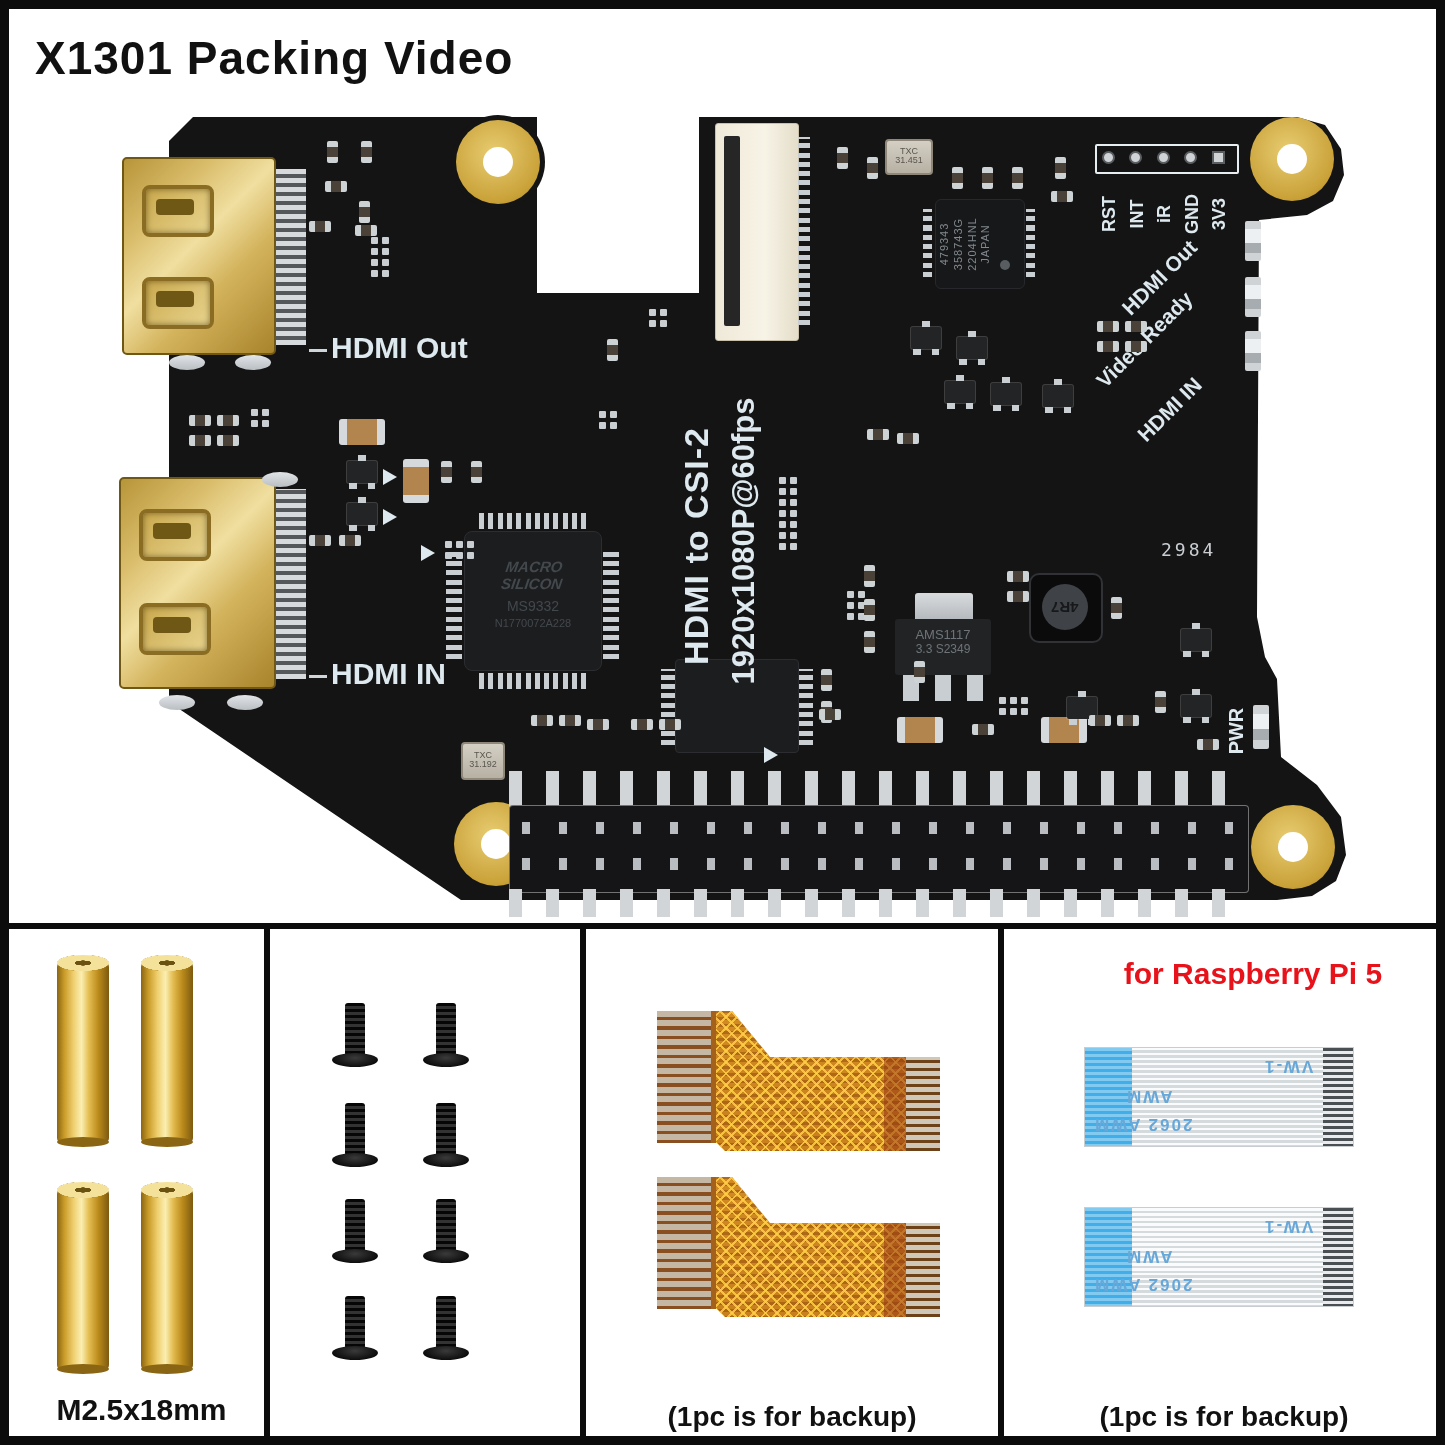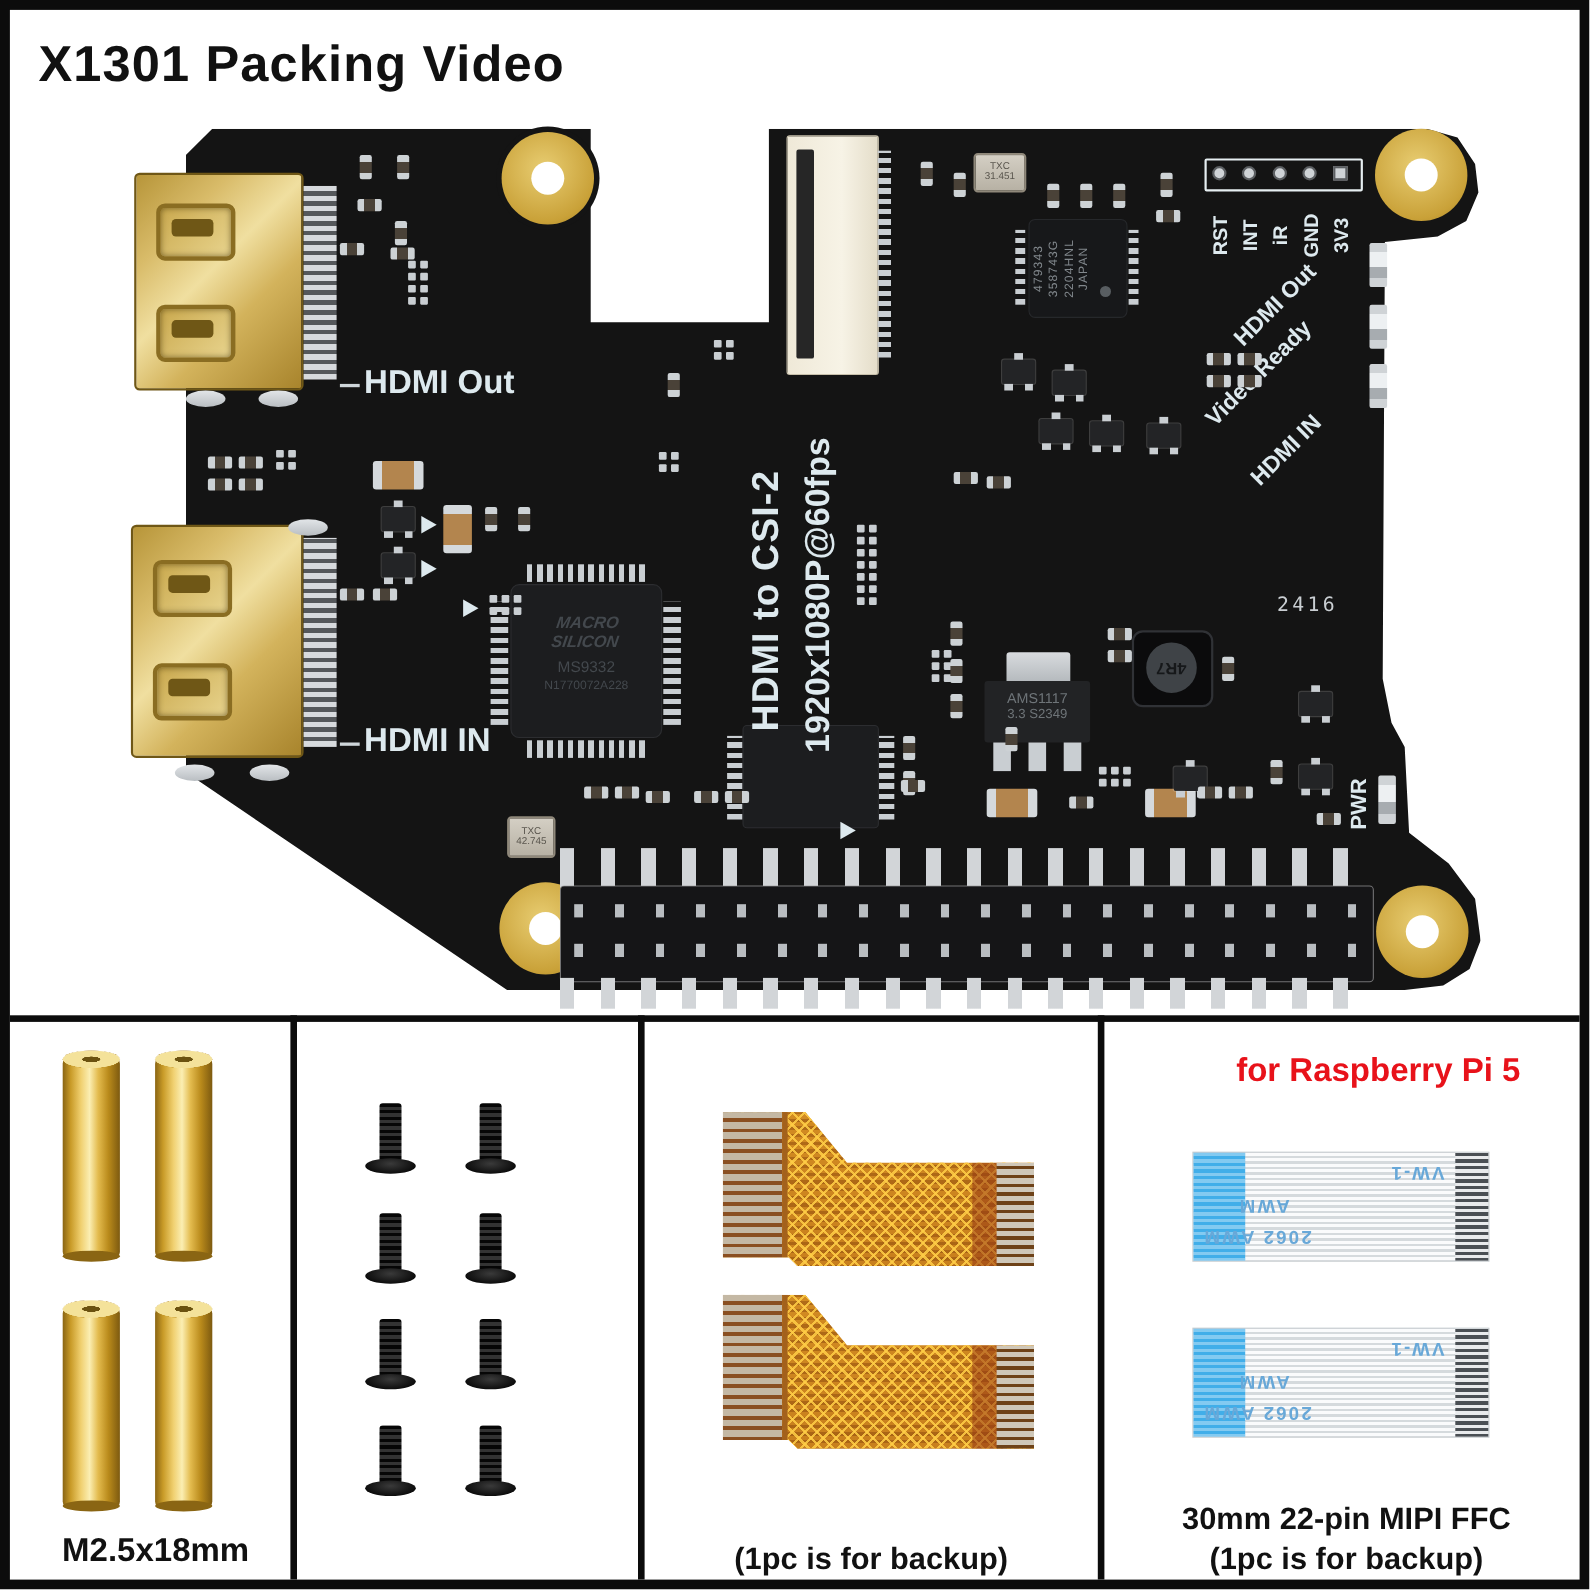--- a/index.html
+++ b/index.html
@@ -144,21 +144,21 @@
     <div class="abs" style="left:8px;top:12px;width:16px;height:190px;background:#262626;border-radius:2px;"></div>
   </div>
   <div class="abs pinstrip-v" style="left:789px;top:128px;width:12px;height:188px;"></div>
 
   <div class="abs xtal" style="left:876px;top:130px;width:48px;height:36px;font-size:9px;padding-top:6px;box-sizing:border-box;">
     <div>TXC</div>
     <div>31.451</div>
   </div>
   <div class="abs xtal" style="left:452px;top:733px;width:44px;height:38px;font-size:9px;padding-top:7px;box-sizing:border-box;">
     <div>TXC</div>
-    <div>42.745</div>
+    <div>31.192</div>
   </div>
 
   <div class="abs pinstrip-v" style="left:914px;top:200px;width:9px;height:68px;"></div>
   <div class="abs pinstrip-v" style="left:1017px;top:200px;width:9px;height:68px;"></div>
   <div class="abs qfn" style="left:926px;top:190px;width:88px;height:88px;">
     <div class="abs rot90" style="left:2px;top:2px;width:84px;height:84px;color:#82888d;font-size:11px;line-height:1.25;letter-spacing:1px;">
       <div>479343</div>
       <div>358743G</div>
       <div>2204HNL</div>
       <div>JAPAN</div>
@@ -220,21 +220,21 @@
   <div id="ledlabels">
       <div class="abs silk rot45" style="left: 1065px; top: 257px; width: 170px; height: 22px; font-size: 21px;">HDMI Out</div>
       <div class="abs silk rot45" style="left: 1030px; top: 319px; width: 210px; height: 22px; font-size: 21px;">Video Ready</div>
       <div class="abs silk rot45" style="left: 1075px; top: 389px; width: 170px; height: 22px; font-size: 21px;">HDMI IN</div>
     </div>
   <div class="abs led" style="left:1244px;top:696px;width:16px;height:44px;"></div>
   <div class="abs silk rot90" style="left:1196px;top:712px;width:60px;height:20px;font-size:20px;">PWR</div>
 
   <div class="abs silk rot90" style="left:538px;top:517px;width:300px;height:40px;font-size:34px;letter-spacing:1px;">HDMI to CSI-2</div>
   <div class="abs silk rot90" style="left:557px;top:512px;width:360px;height:40px;font-size:31px;">1920x1080P@60fps</div>
-  <div class="abs" style="left:1152px;top:530px;font-size:18px;letter-spacing:3px;color:#c9ced2;font-family:'DejaVu Sans Mono',monospace;">2416</div>
+  <div class="abs" style="left:1152px;top:530px;font-size:18px;letter-spacing:3px;color:#c9ced2;font-family:'DejaVu Sans Mono',monospace;">2984</div>
 
   <div class="abs dc padov" style="left:150px;top:686px;"></div>
   <div class="abs dc padov" style="left:218px;top:686px;"></div>
 
   <div class="abs" style="left:500px;top:762px;width:740px;height:146px;">
     <div class="gpio-top" style="top:0;height:36px;"></div>
     <div class="gpio-body">
       <div class="gpio-row" style="top:16px;"></div>
       <div class="gpio-row" style="top:52px;"></div>
     </div>
@@ -441,16 +441,15 @@
   <div class="wcable" style="left:1075px;top:1038px;">
     <span class="wmark" style="right:40px;top:8px;"><span class="rot180">VW-1</span></span>
     <span class="wmark" style="left:40px;top:38px;"><span class="rot180">AWM</span></span>
     <span class="wmark" style="left:8px;top:66px;"><span class="rot180">2062  AWM</span></span>
   </div>
   <div class="wcable" style="left:1075px;top:1198px;">
     <span class="wmark" style="right:40px;top:8px;"><span class="rot180">VW-1</span></span>
     <span class="wmark" style="left:40px;top:38px;"><span class="rot180">AWM</span></span>
     <span class="wmark" style="left:8px;top:66px;"><span class="rot180">2062  AWM</span></span>
   </div>
-  <div class="abs caption" style="left:995px;top:1356px;width:440px;font-size:28px;">30mm 22-pin MIPI FFC</div>
   <div class="abs caption" style="left:995px;top:1392px;width:440px;font-size:28px;">(1pc is for backup)</div>
 
 </div>
 
 </body></html>

